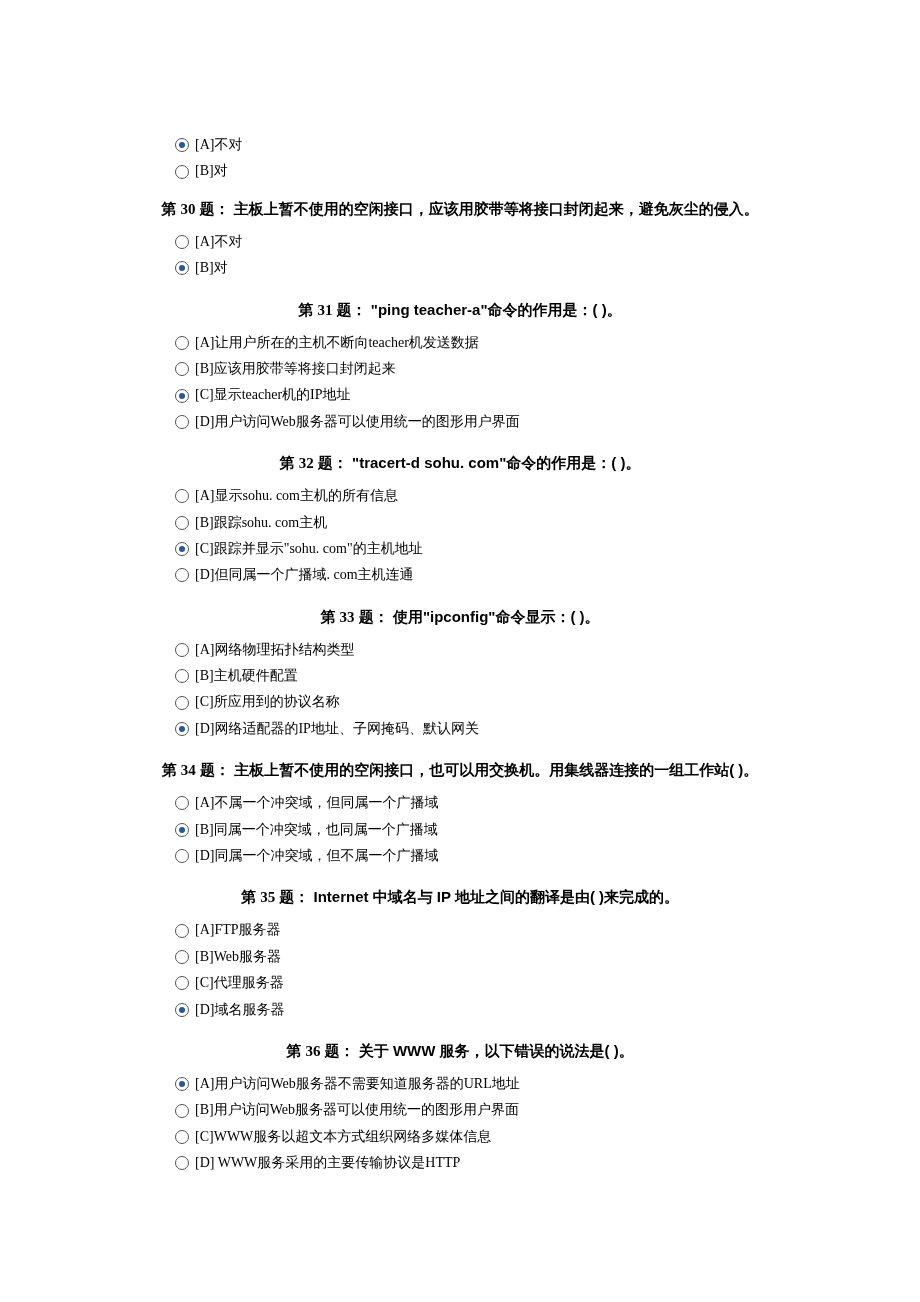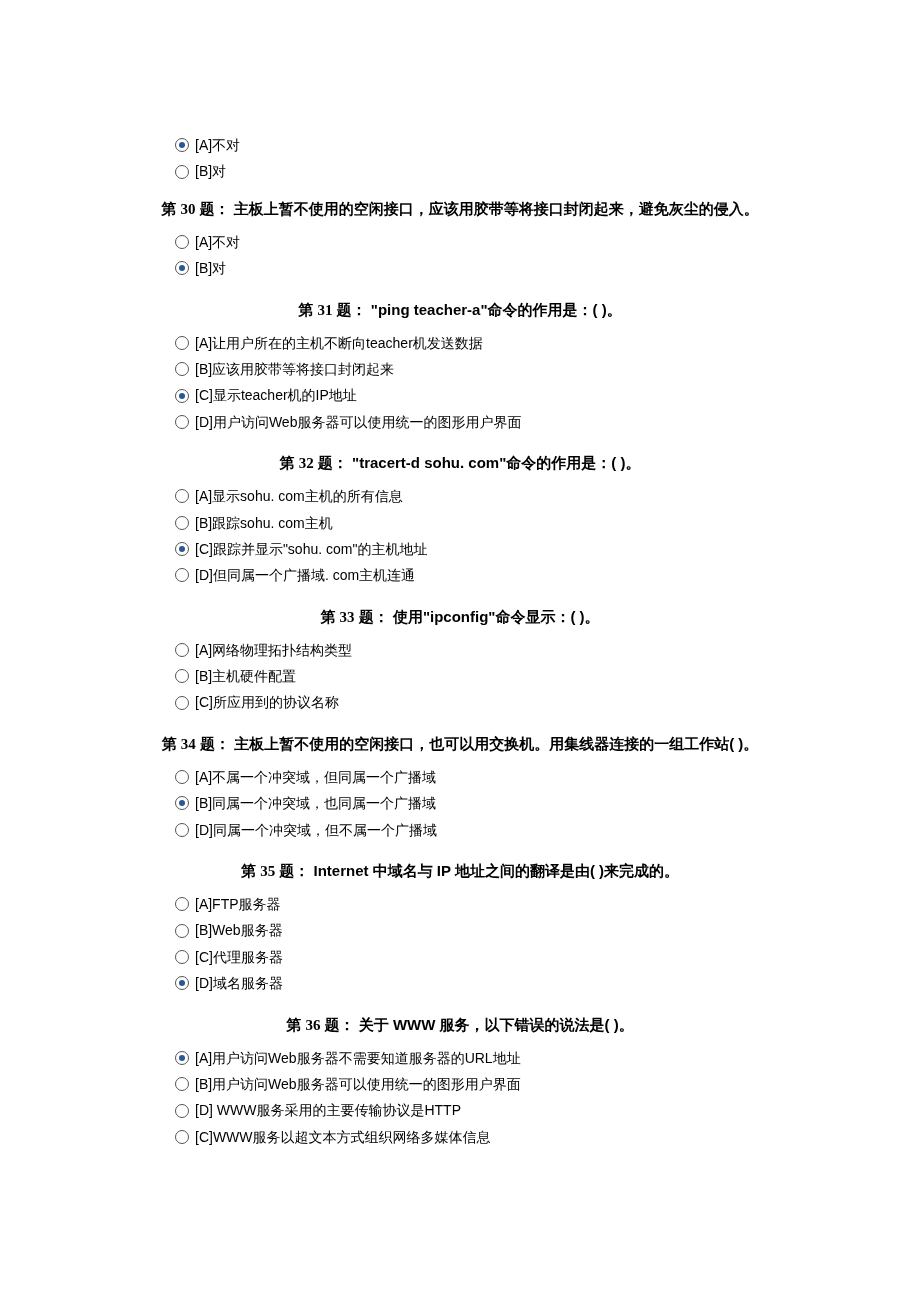--- a/index.html
+++ b/index.html
@@ -26,21 +26,21 @@
   .q-title .num, .q-title .label {
     font-family: "Times New Roman", serif;
   }
   .options {
     padding-left: 20px;
   }
   .option {
     display: flex;
     align-items: center;
     margin: 4px 0;
-    font-family: Liberation Sans, sans-serif;
+    font-family: Liberation Serif, serif;
     font-size: 14px;
   }
   .radio {
     width: 12px;
     height: 12px;
     border: 1px solid #555;
     border-radius: 50%;
     margin-right: 6px;
     display: inline-flex;
     align-items: center;
@@ -141,20 +141,24 @@
             <span>[A]网络物理拓扑结构类型</span>
           </div>
           <div class="option">
             <span class="radio"></span>
             <span>[B]主机硬件配置</span>
           </div>
           <div class="option">
             <span class="radio"></span>
             <span>[C]所应用到的协议名称</span>
           </div>
+          <div class="option">
+            <span class="radio selected"></span>
+            <span>[D]网络适配器的IP地址、子网掩码、默认网关</span>
+          </div>
         </div>
       </div>
       <div class="question">
         <div class="q-title"><span>第 </span><span class="num">34</span><span> 题：  </span><span>主板上暂不使用的空闲接口，也可以用交换机。用集线器连接的一组工作站(    )。</span></div>
         <div class="options">
           <div class="option">
             <span class="radio"></span>
             <span>[A]不属一个冲突域，但同属一个广播域</span>
           </div>
           <div class="option">
@@ -194,23 +198,23 @@
           <div class="option">
             <span class="radio selected"></span>
             <span>[A]用户访问Web服务器不需要知道服务器的URL地址</span>
           </div>
           <div class="option">
             <span class="radio"></span>
             <span>[B]用户访问Web服务器可以使用统一的图形用户界面</span>
           </div>
           <div class="option">
             <span class="radio"></span>
+            <span>[C]WWW服务以超文本方式组织网络多媒体信息</span>
+          </div>
+          <div class="option">
+            <span class="radio"></span>
             <span>[D] WWW服务采用的主要传输协议是HTTP</span>
           </div>
-          <div class="option">
-            <span class="radio"></span>
-            <span>[C]WWW服务以超文本方式组织网络多媒体信息</span>
-          </div>
         </div>
       </div>
     </div>
 
 </div>
 
 </body></html>

